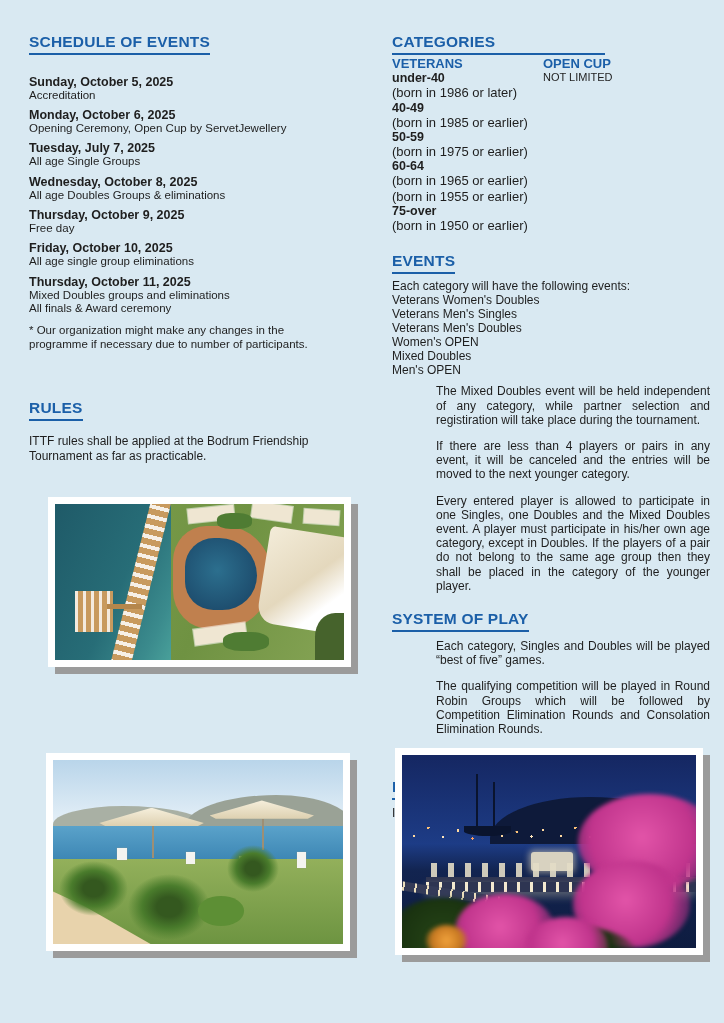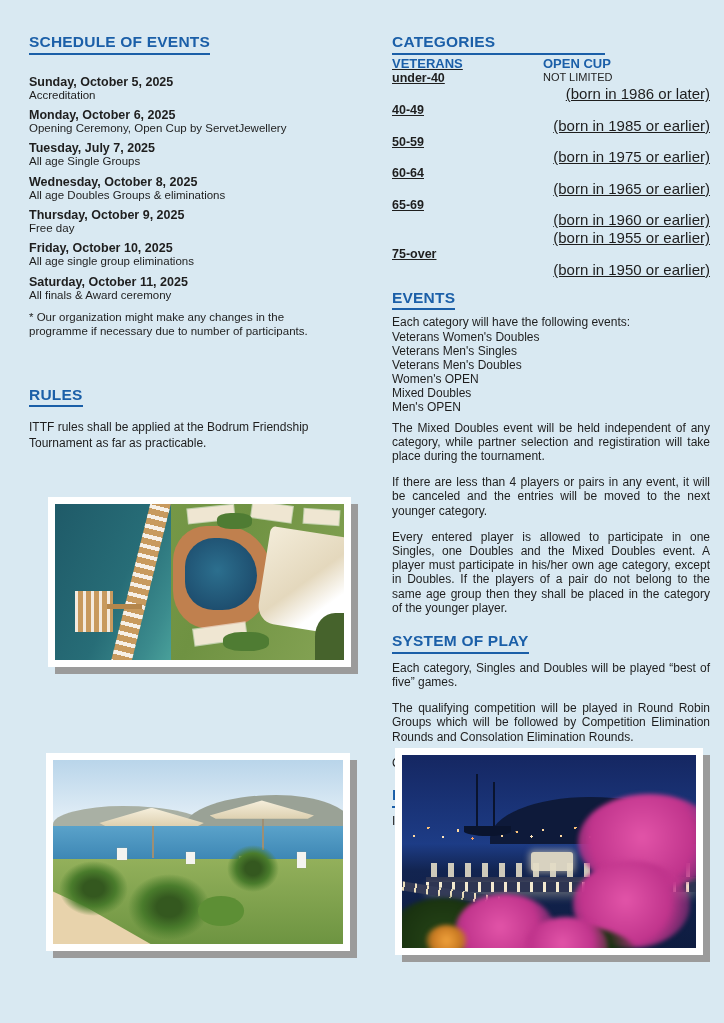--- a/index.html
+++ b/index.html
@@ -22,33 +22,33 @@
   
   .sch-list{margin-top:20px;}
   .sch-item{margin-bottom:6px;}
   .sch-date{font-size:12.5px; font-weight:bold; line-height:1.12;}
   .sch-line{font-size:11.5px; line-height:1.16;}
   .note{margin-top:9px; font-size:11.5px; line-height:1.17; max-width:300px;}
   .rules-h{margin-top:36px;}
   .rules-body{margin-top:13px; font-size:12px; line-height:1.32; max-width:295px;}
 
   
-  .cat-cols{margin-top:2px; position:relative;text-decoration:underline;}
+  .cat-cols{margin-top:2px; position:relative;}
   .cat-col-open{position:absolute; left:151px; top:0;}
   .cat-sub{color:#1b5fa8; font-weight:bold; font-size:13px; line-height:1.05; margin:0;}
   .open-note{font-size:11px; line-height:1.3; color:#1e1e1e;}
   .age-list{margin-top:2px;}
   .age-label{font-size:12.5px; font-weight:bold; line-height:1.1;}
-  .age-note{font-size:15px; line-height:1.12; padding-bottom:1px;text-align:right;}
-
-  
-  .ev-h{margin-top:9px;}
+  .age-note{font-size:13px; line-height:1.12; padding-bottom:1px;}
+
+  
+  .ev-h{margin-top:18px;}
   .ev-intro{margin-top:5px; font-size:12px; line-height:1.18;}
   .ev-item{font-size:12px; line-height:14px;}
-  .para{margin-top:7px; font-size:12px; line-height:14.2px; text-align:justify;}
+  .para{margin-top:7px; font-size:12px; line-height:14.2px; text-align:justify;margin-left:44px;}
   .sp-h{margin-top:5px;}
   .eq-h{margin-top:4px;}
   .eq-body{margin-top:6px; font-size:12px; line-height:1.2;}
 
   
   .photo-frame{position:absolute; background:#ffffff; padding:7px; box-shadow:7px 7px 0 #9b9b9b;}
   .photo{position:relative; overflow:hidden;}
   #photo1{left:48px; top:497px;}
   #photo1 .photo{width:289px; height:156px; background:linear-gradient(115deg,#7fa04e 0%,#6f9242 55%,#86a455 100%);}
   #photo2{left:46px; top:753px;}
@@ -167,21 +167,22 @@
       </div>
       <div class="sch-item">
         <div class="sch-date">Thursday, October 9, 2025</div>
         <div class="sch-line">Free day</div>
       </div>
       <div class="sch-item">
         <div class="sch-date">Friday, October 10, 2025</div>
         <div class="sch-line">All age single group eliminations</div>
       </div>
       <div class="sch-item">
-        <div class="sch-date">Saturday, October 11, 2025</div>
+        <div class="sch-date">Thursday, October 11, 2025</div>
+        <div class="sch-line">Mixed Doubles groups and eliminations</div>
         <div class="sch-line">All finals &amp; Award ceremony</div>
       </div>
     </div>
 
     <p class="note">* Our organization might make any changes in the programme if necessary due to number of participants.</p>
 
     <h2 class="h2 rules-h">RULES</h2>
     <p class="rules-body">ITTF rules shall be applied at the Bodrum Friendship Tournament as far as practicable.</p>
   </section>
 
@@ -200,24 +201,20 @@
             <div class="age-label">40-49</div>
             <div class="age-note">(born in 1985 or earlier)</div>
           </div>
           <div>
             <div class="age-label">50-59</div>
             <div class="age-note">(born in 1975 or earlier)</div>
           </div>
           <div>
             <div class="age-label">60-64</div>
             <div class="age-note">(born in 1965 or earlier)</div>
-          </div>
-          <div>
-            <div class="age-label">65-69</div>
-            <div class="age-note">(born in 1960 or earlier)</div>
           </div>
           <div>
             <div class="age-note">(born in 1955 or earlier)</div>
           </div>
           <div>
             <div class="age-label">75-over</div>
             <div class="age-note">(born in 1950 or earlier)</div>
           </div>
         </div>
       </div>

